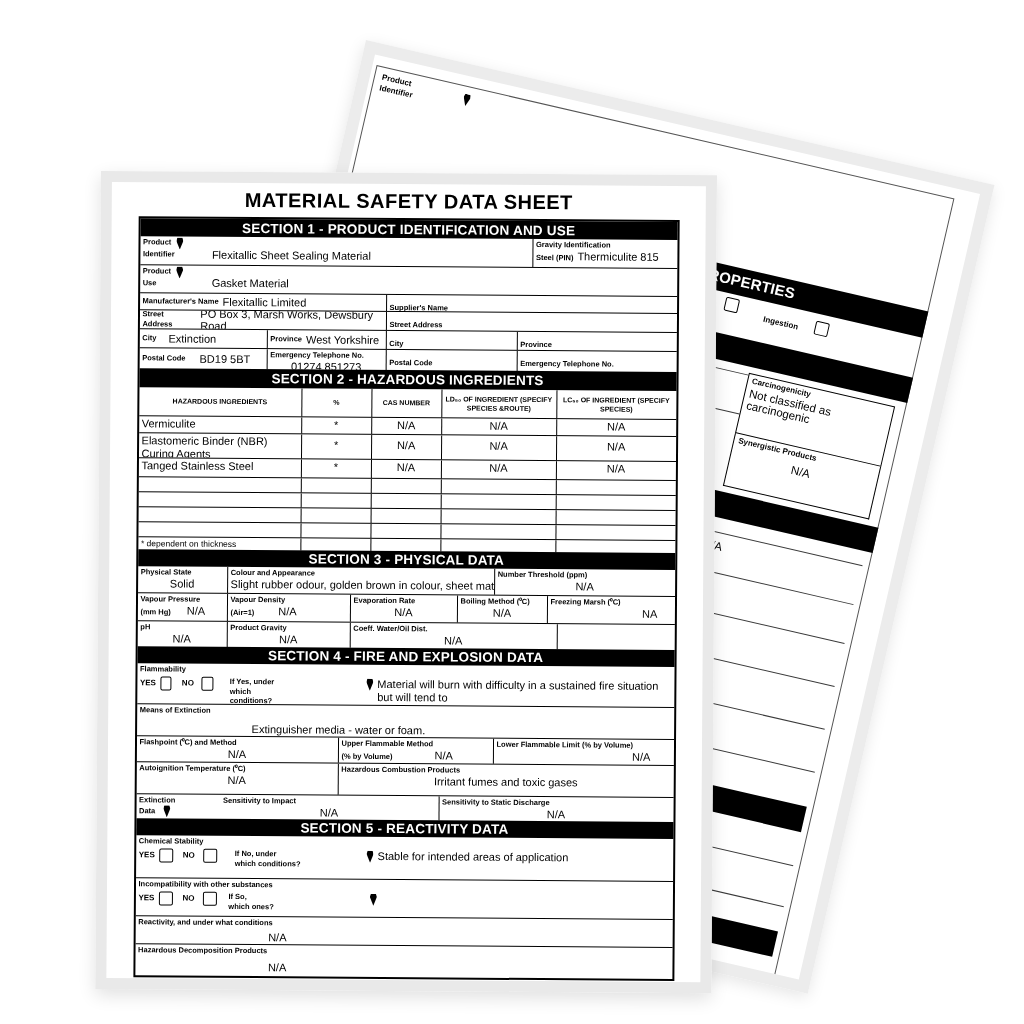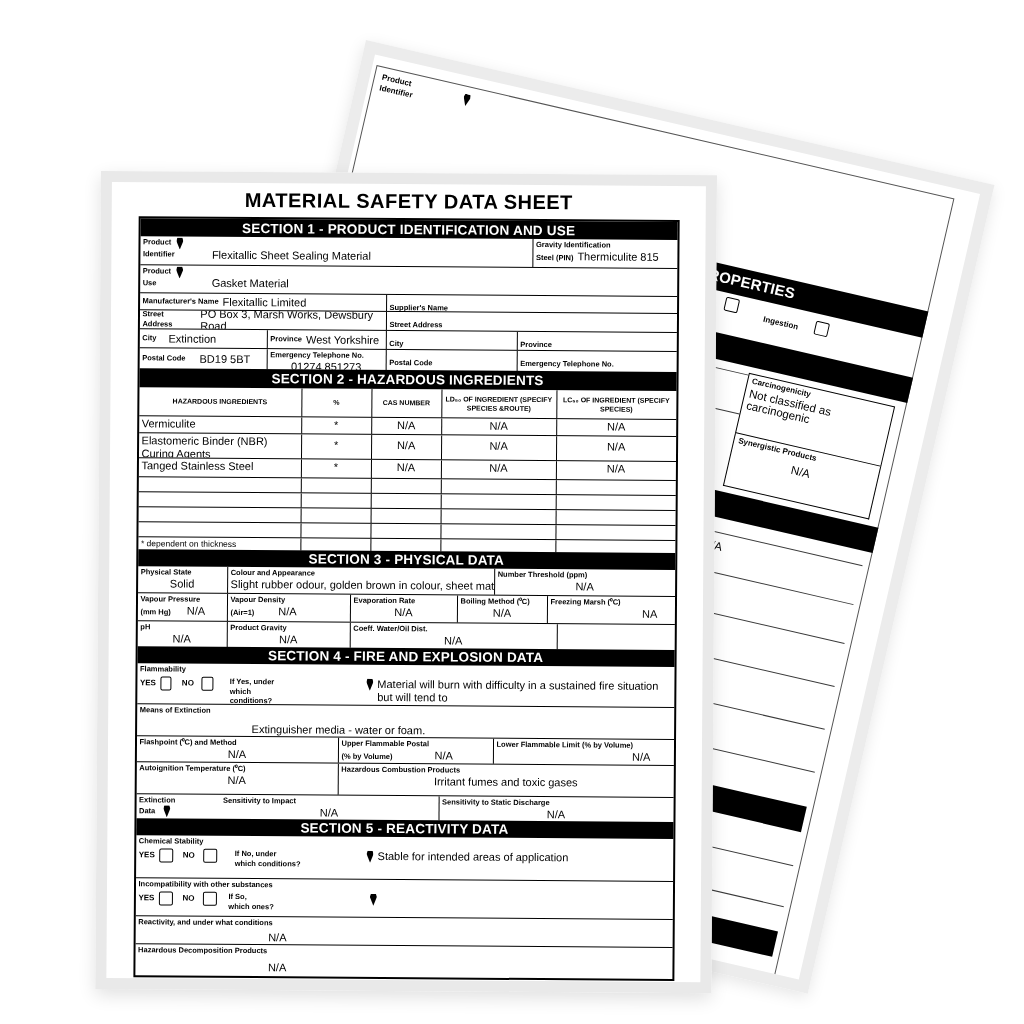--- a/index.html
+++ b/index.html
@@ -349,21 +349,21 @@
           <div class="val" style="padding-left:112px;margin-top:7px;">Extinguisher media - water or foam.</div>
         </div>
       </div>
 
       <div class="row" style="height:26px;">
         <div class="cell" style="width:201px;">
           <div class="lbl">Flashpoint (⁰C) and Method</div>
           <div class="val ctr">N/A</div>
         </div>
         <div class="cell" style="width:155px;">
-          <div class="lbl">Upper Flammable Postal</div>
+          <div class="lbl">Upper Flammable Method</div>
           <div style="display:flex;align-items:baseline;">
             <span class="lbl">(% by Volume)</span>
             <span class="inline-val" style="margin-left:42px;">N/A</span>
           </div>
         </div>
         <div class="cell" style="flex:1;">
           <div class="lbl">Lower Flammable Limit (% by Volume)</div>
           <div class="val" style="text-align:right;padding-right:20px;">N/A</div>
         </div>
       </div>

